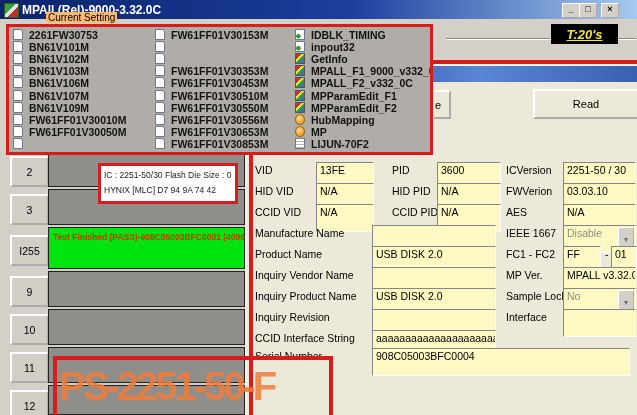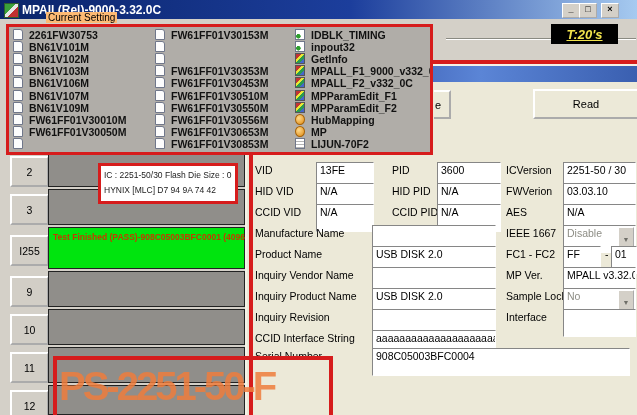--- a/index.html
+++ b/index.html
@@ -24,21 +24,21 @@
   .dialog{left:245px;top:64px;width:392px;height:351px;background:#ece9d8;
     border-left:2px outset #f5f2e6;border-top:2px outset #f5f2e6;}
   .dlgtitle{left:247px;top:66px;width:390px;height:16px;
     background:linear-gradient(90deg,#16308c 0%,#5b85d6 60%,#3a5fb0 100%);}
   .btn{background:#ece9d8;border:2px outset #fff;text-align:center;font-size:11px;
     display:flex;align-items:center;justify-content:center;}
   .btn-read{left:533px;top:89px;width:102px;height:26px;}
   .btn-partial{left:434px;top:90px;width:14px;height:25px;justify-content:flex-start;
     border-left:none;padding-left:1px;}
   .dlbl{font-size:10.5px;white-space:nowrap;line-height:16px;}
-  .field{height:28px;background:#ffffff;border-top:1px solid #868686;border-left:1px solid #868686;
+  .field{height:28px;background:#fef9c3;border-top:1px solid #868686;border-left:1px solid #868686;
     border-bottom:1px solid #fff;border-right:1px solid #fff;font-size:10.5px;line-height:15px;
     padding-left:3px;white-space:nowrap;overflow:hidden;box-sizing:border-box;}
   .field.disabled{color:#8d8d85;}
   .combo-arrow{position:absolute;right:1px;top:1px;bottom:1px;width:14px;background:#d4d0c8;
     border:1px outset #fff;font-size:7px;color:#6f6f68;display:flex;align-items:center;justify-content:center;}
   
   .portbtn{left:10px;width:35px;height:27px;background:#d2cec6;border:2px outset #fff;
     font-size:10.5px;display:flex;align-items:center;justify-content:center;}
   .statusbar{left:48px;width:197px;background:#908e8a;border:1px solid #222;box-sizing:border-box;}
   .statusbar.pass{background:#00e40e;}

